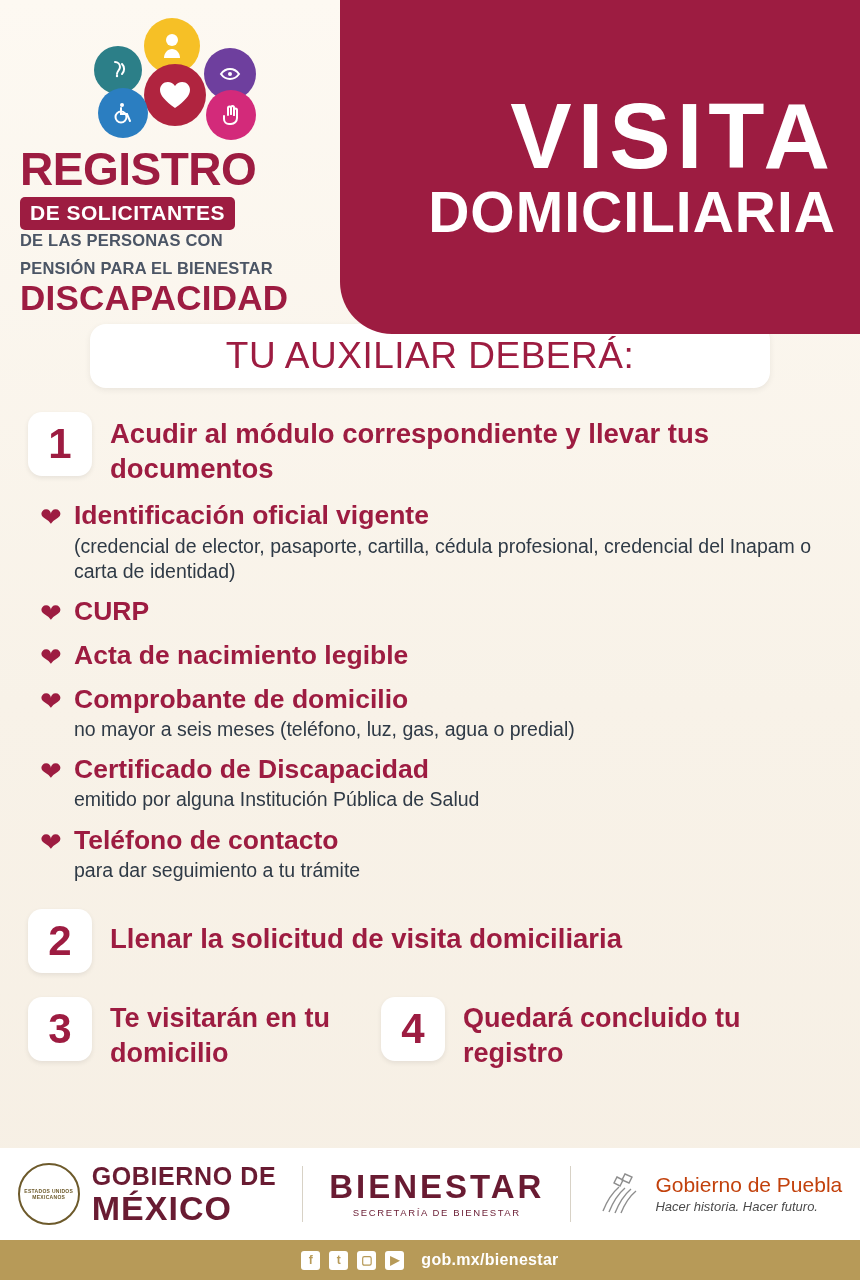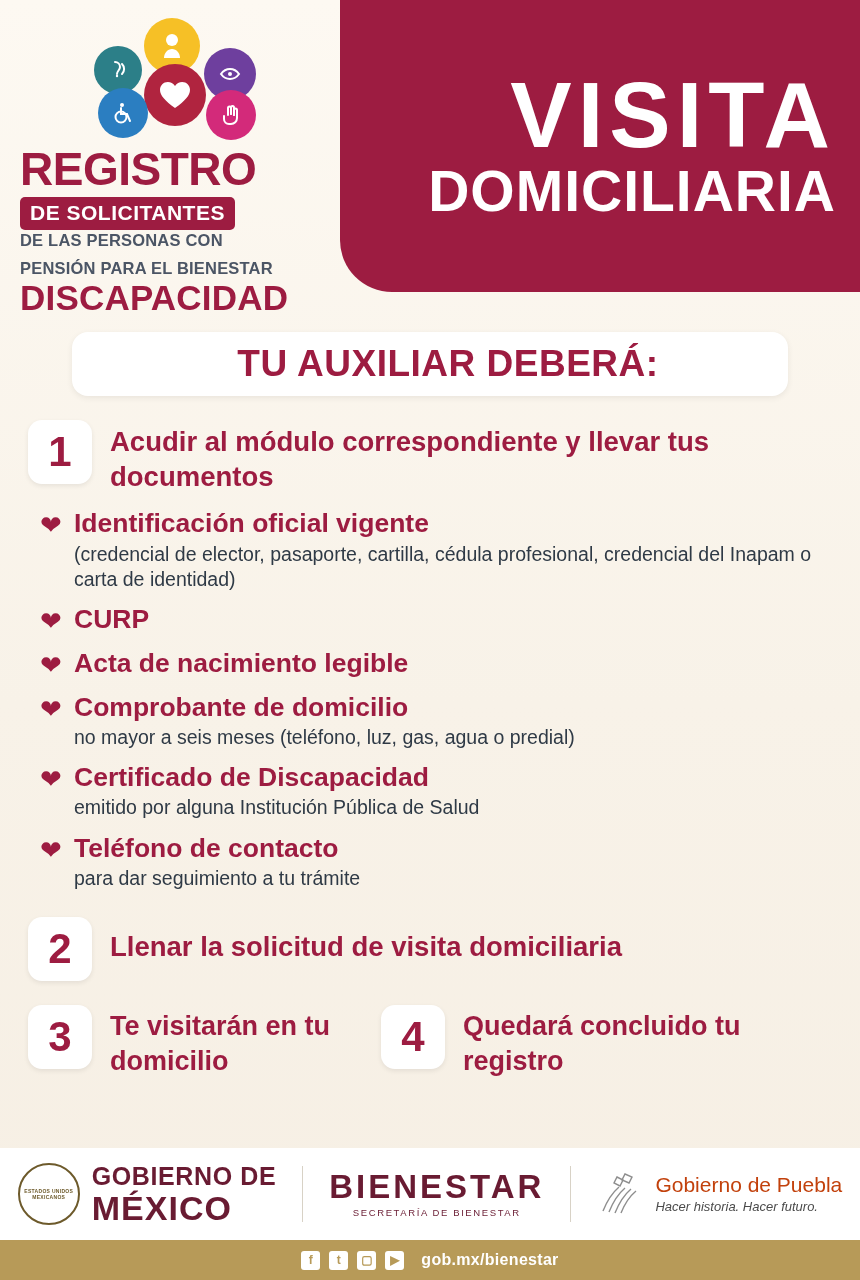--- a/index.html
+++ b/index.html
@@ -27,21 +27,21 @@
   .header {
     position: relative;
     height: 300px;
   }
 
   .banner {
     position: absolute;
     top: 0;
     left: 340px;
     width: 520px;
-    height: 292px;
+    height: 334px;
     background: #9d1c41;
     border-bottom-left-radius: 52px;
     color: #ffffff;
     display: flex;
     flex-direction: column;
     justify-content: center;
     align-items: flex-end;
     padding-right: 24px;
     box-sizing: border-box;
   }
@@ -120,34 +120,33 @@
     font-size: 35px;
     font-weight: bold;
     color: #9d1c41;
     letter-spacing: 0.2px;
     margin-top: 2px;
     line-height: 1;
   }
 
   
   .title-pill {
-    margin: 32px auto 0 auto;
+    margin: 24px auto 0 auto;
     width: 680px;
     height: 64px;
     background: #ffffff;
     border-radius: 16px;
     box-shadow: 0 2px 6px rgba(0,0,0,0.07);
     display: flex;
     align-items: center;
     justify-content: center;
     color: #9d1c41;
     font-size: 37px;
-    font-weight: bold;
+    font-weight: normal;
     letter-spacing: 0.5px;
-    padding-left: 36px;
   }
 
   
   .content { padding: 0 28px; }
 
   .step-row {
     display: flex;
     align-items: flex-start;
     margin-top: 24px;
   }

